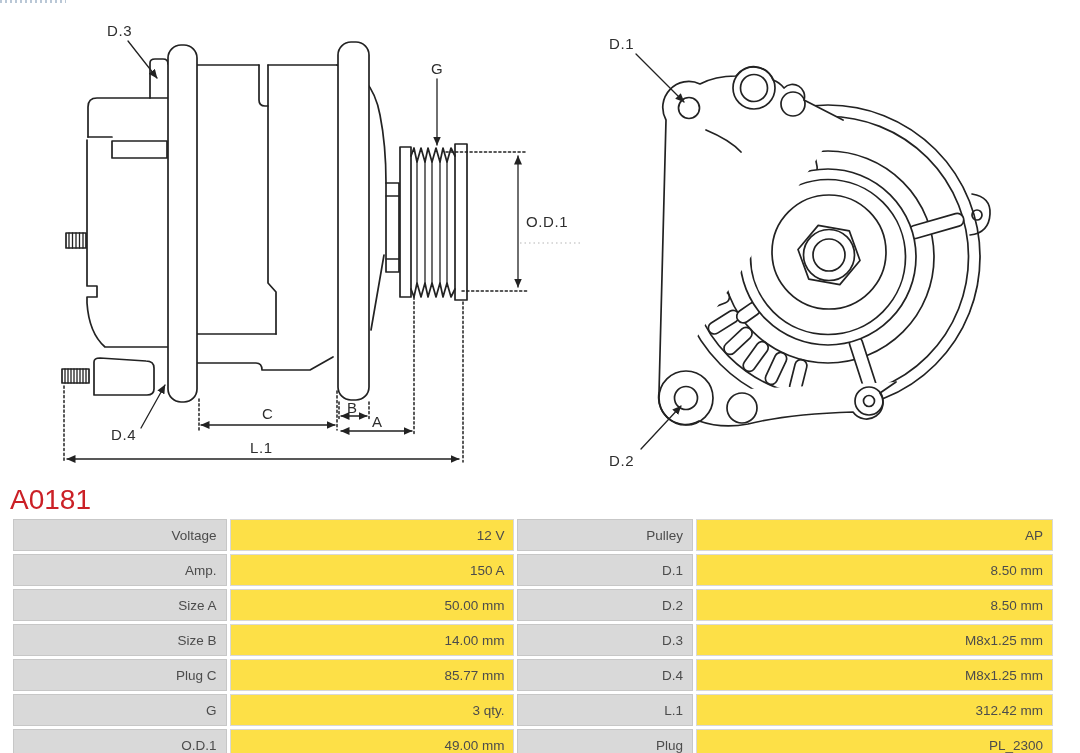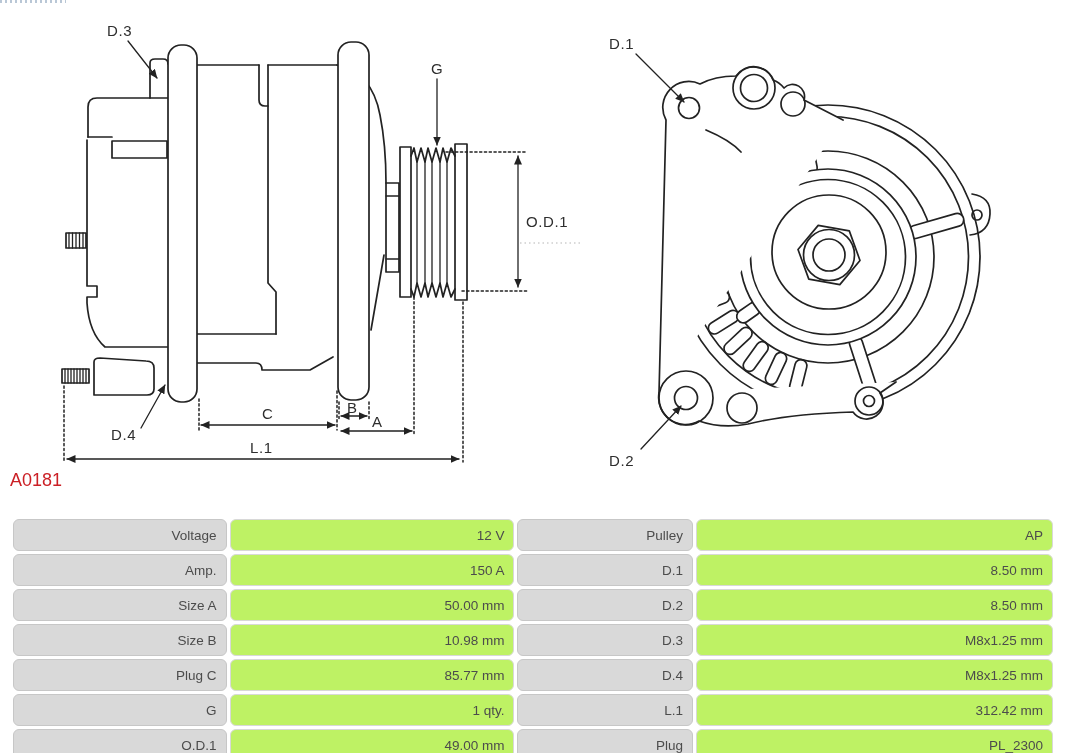--- a/index.html
+++ b/index.html
@@ -19,36 +19,36 @@
   .thin{stroke-width:1.3;}
   .dash{stroke-dasharray:2.2 2.6;stroke-width:1.5;}
   .faint{stroke:#b5b5b5;stroke-width:1.2;stroke-dasharray:1.5 3;}
   .serr{stroke:#222;stroke-width:11;fill:none;stroke-dasharray:4 6.8;}
   text.dlabel{
     fill:#2e2e2e;font-size:15px;letter-spacing:.6px;
     font-family:"Liberation Sans",sans-serif;
   }
   
   .part-number{
-    position:absolute;left:10px;top:468px;font-size:18px;line-height:24px;
+    position:absolute;left:10px;top:488px;font-size:28px;line-height:24px;
     color:#cb2026;
   }
   
   table.spec{
     position:absolute;left:10px;top:516px;
     border-collapse:separate;border-spacing:3px;table-layout:fixed;
     width:1046px;
   }
   table.spec td{
     height:30px;font-size:13.5px;color:#4c4c4c;
     text-align:right;vertical-align:middle;padding:0 9px 0 0;
-    white-space:nowrap;overflow:hidden;border-radius:6px;
+    white-space:nowrap;overflow:hidden;
   }
   td.lbl{background:#d9d9d9;border:1px solid #c7c7c7;}
-  td.val{background:#bef264;border:1px solid #d8d8d8;}
+  td.val{background:#fde047;border:1px solid #d8d8d8;}
 </style>
 </head>
 <body>
 
 <div class="corner-artifact"></div>
 
 <svg class="drawing" width="1080" height="485" viewBox="0 0 1080 485">
   <defs>
     <marker id="ah" markerUnits="userSpaceOnUse" markerWidth="10" markerHeight="9" refX="8.5" refY="4" orient="auto-start-reverse">
       <path d="M0,0 L9,4 L0,8 Z" fill="#222222"></path>
@@ -241,33 +241,33 @@
       <td class="val">8.50 mm</td>
     </tr>
     <tr>
       <td class="lbl">Size A</td>
       <td class="val">50.00 mm</td>
       <td class="lbl">D.2</td>
       <td class="val">8.50 mm</td>
     </tr>
     <tr>
       <td class="lbl">Size B</td>
-      <td class="val">10.98 mm</td>
+      <td class="val">14.00 mm</td>
       <td class="lbl">D.3</td>
       <td class="val">M8x1.25 mm</td>
     </tr>
     <tr>
       <td class="lbl">Plug C</td>
       <td class="val">85.77 mm</td>
       <td class="lbl">D.4</td>
       <td class="val">M8x1.25 mm</td>
     </tr>
     <tr>
       <td class="lbl">G</td>
-      <td class="val">1 qty.</td>
+      <td class="val">3 qty.</td>
       <td class="lbl">L.1</td>
       <td class="val">312.42 mm</td>
     </tr>
     <tr>
       <td class="lbl">O.D.1</td>
       <td class="val">49.00 mm</td>
       <td class="lbl">Plug</td>
       <td class="val">PL_2300</td>
     </tr>
   </tbody>

